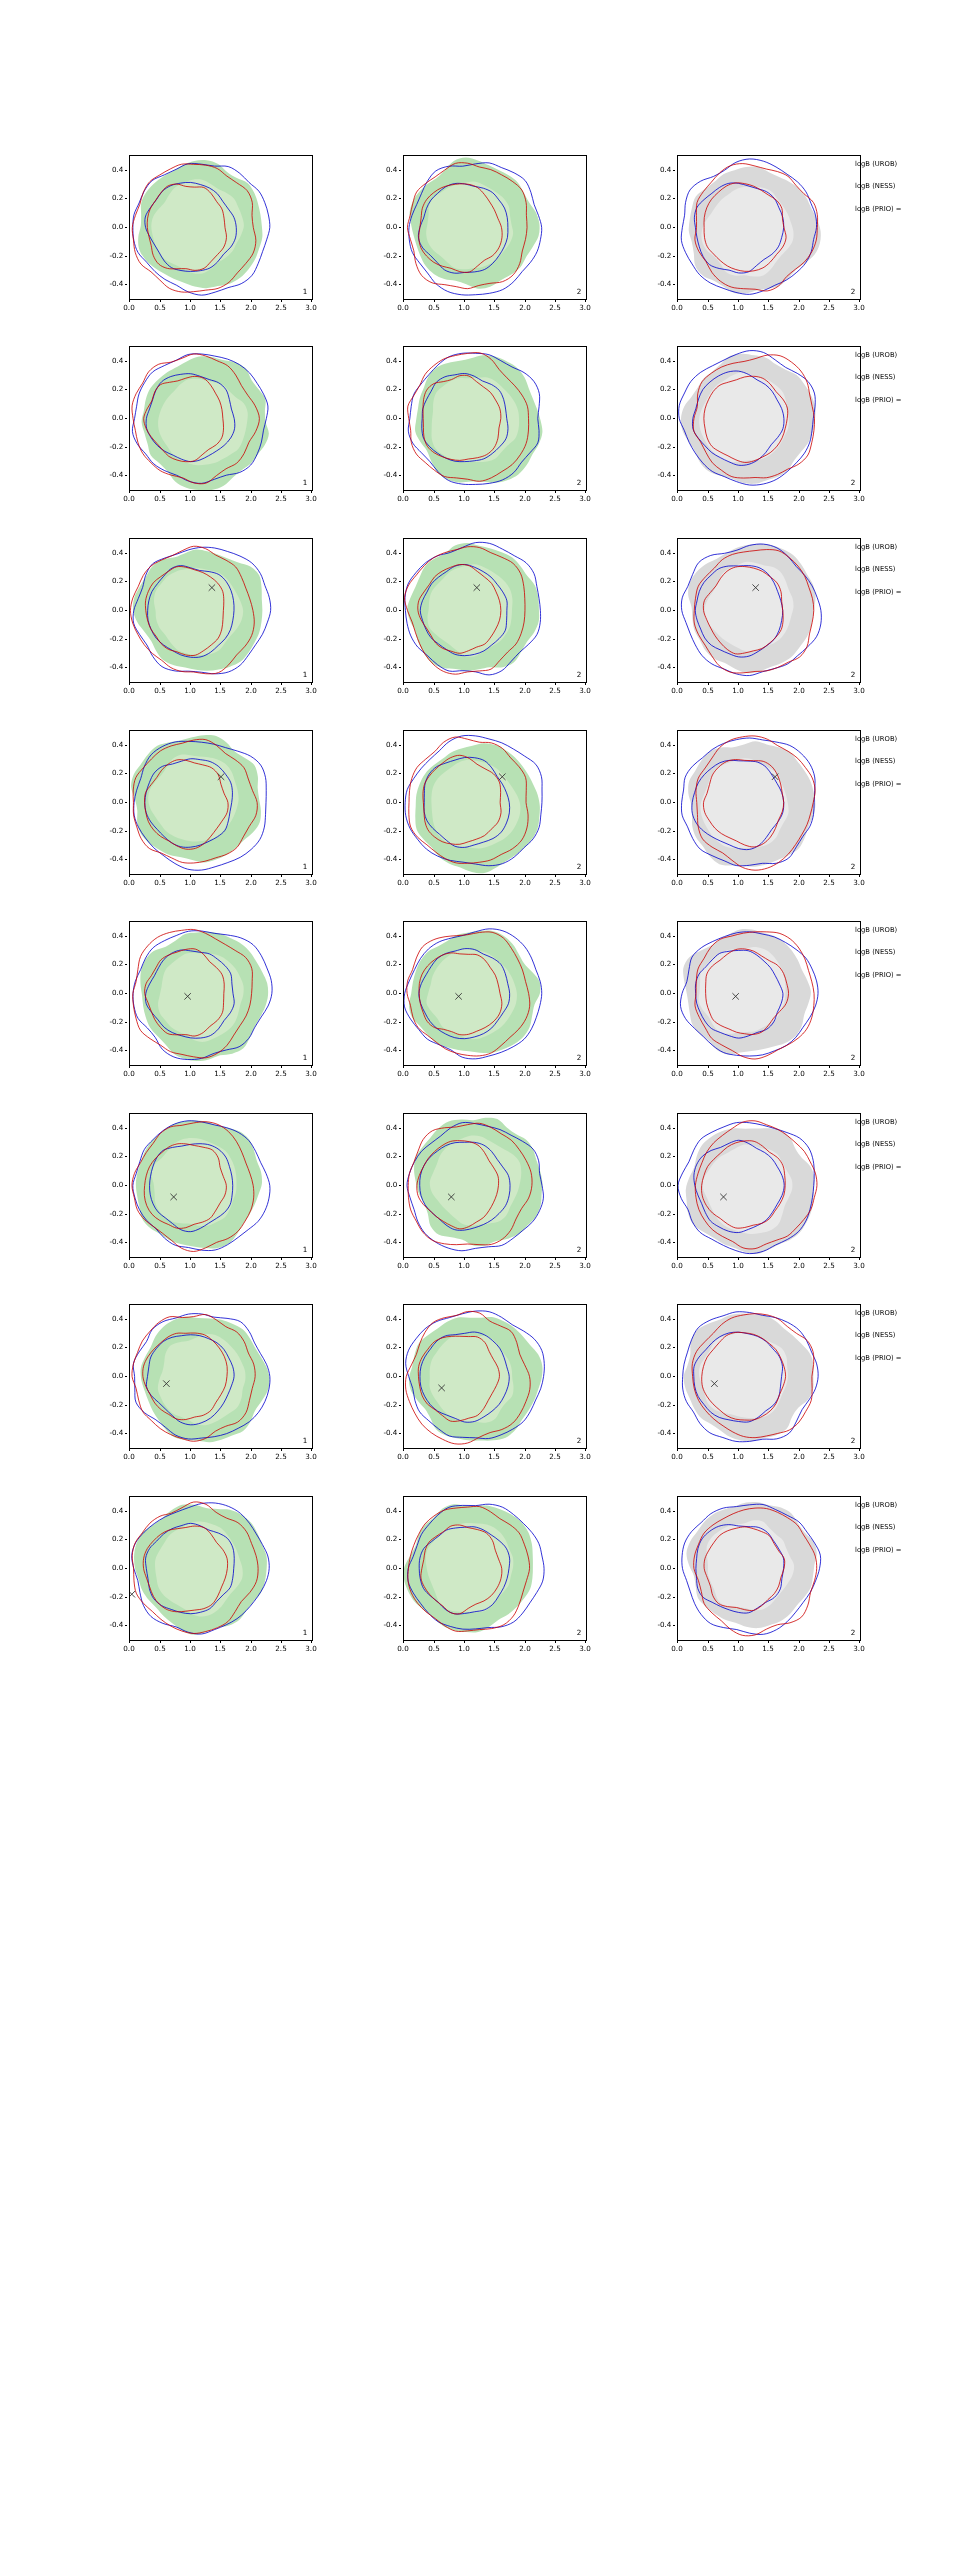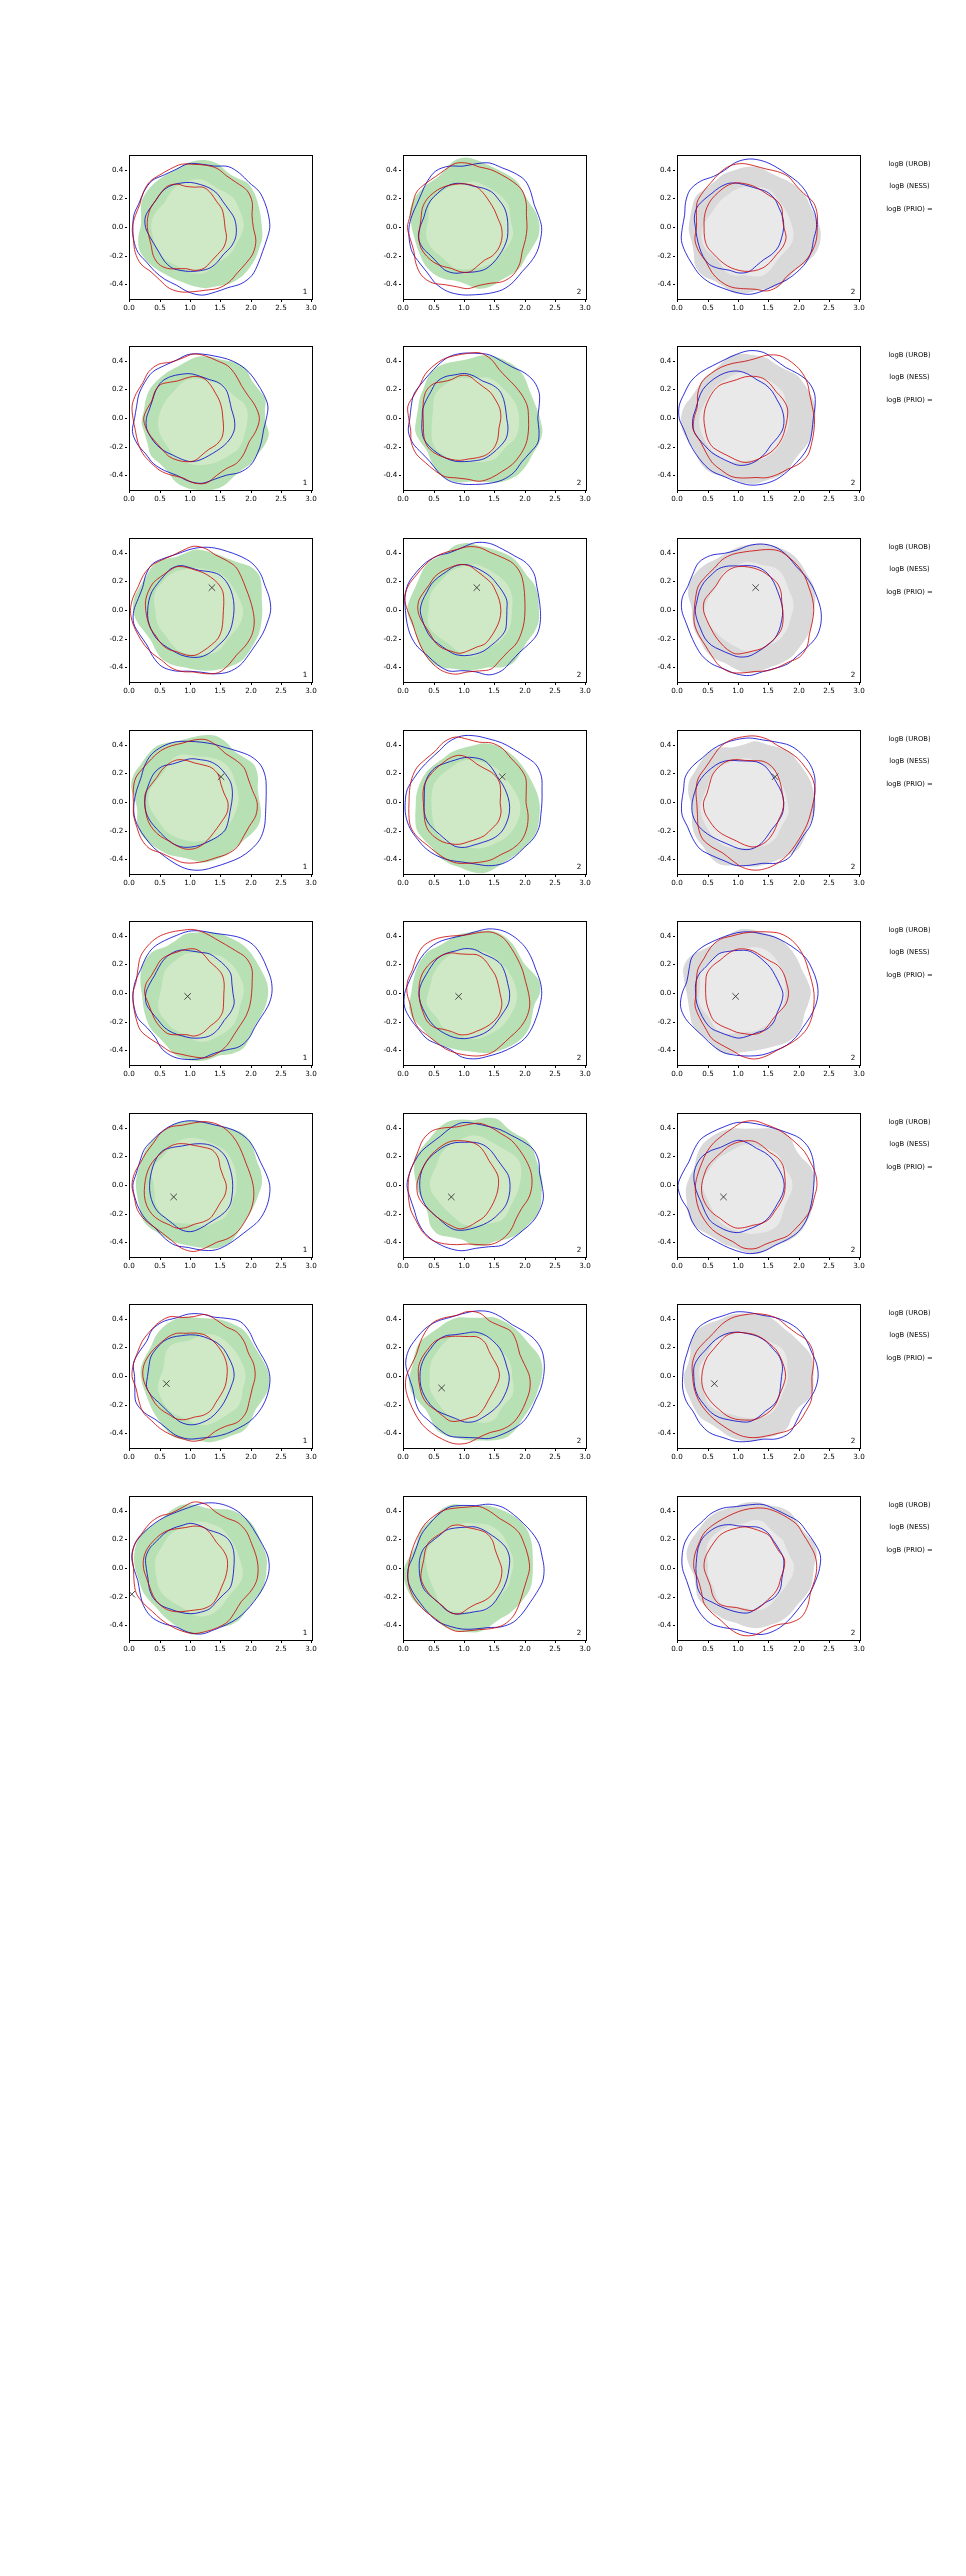--- a/index.html
+++ b/index.html
@@ -79,21 +79,20 @@
     position:absolute;
     left:855px;
     width:109px;
   }
   .legend div{
     font-size:6.8px;
     color:#000;
     white-space:nowrap;
     line-height:8.9px;
     margin-bottom:13.7px;
-    text-align:center;
   }
 </style>
 </head>
 <body>
 
 <div id="grid">
     <div class="row" style="top: 145px;">
       <div class="cell c0">
         <div class="panel">
           <svg viewBox="0 0 226 178" preserveAspectRatio="none">

